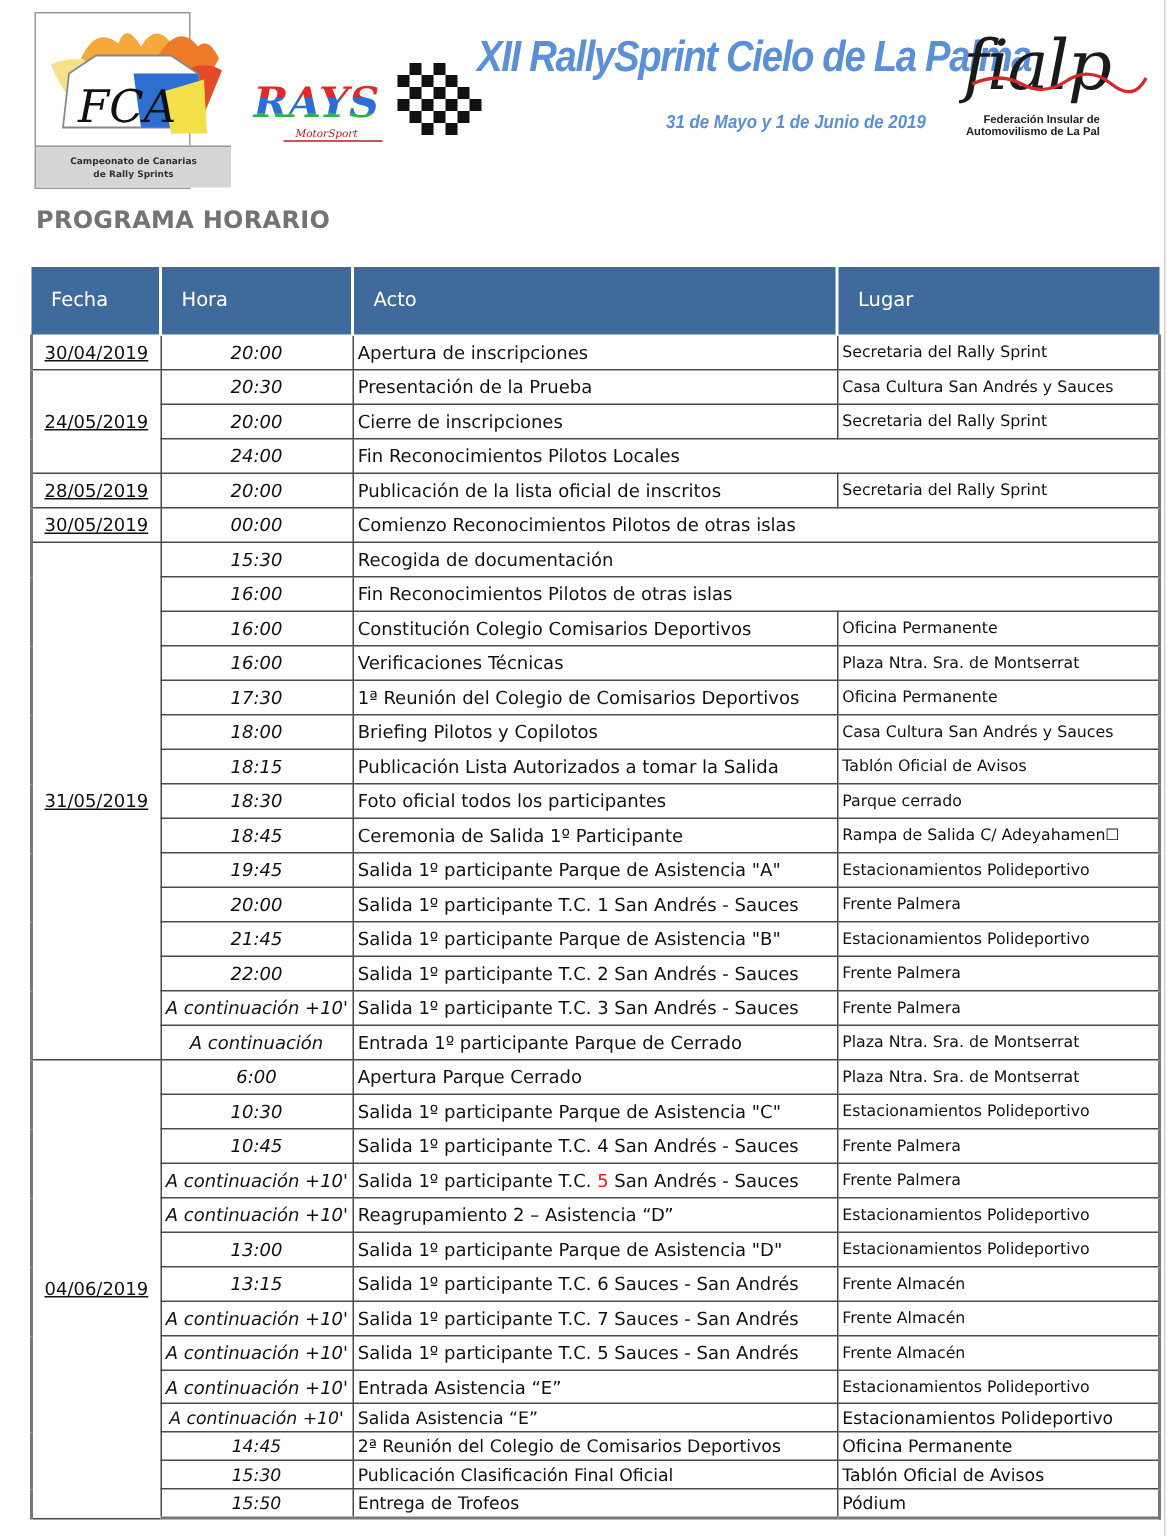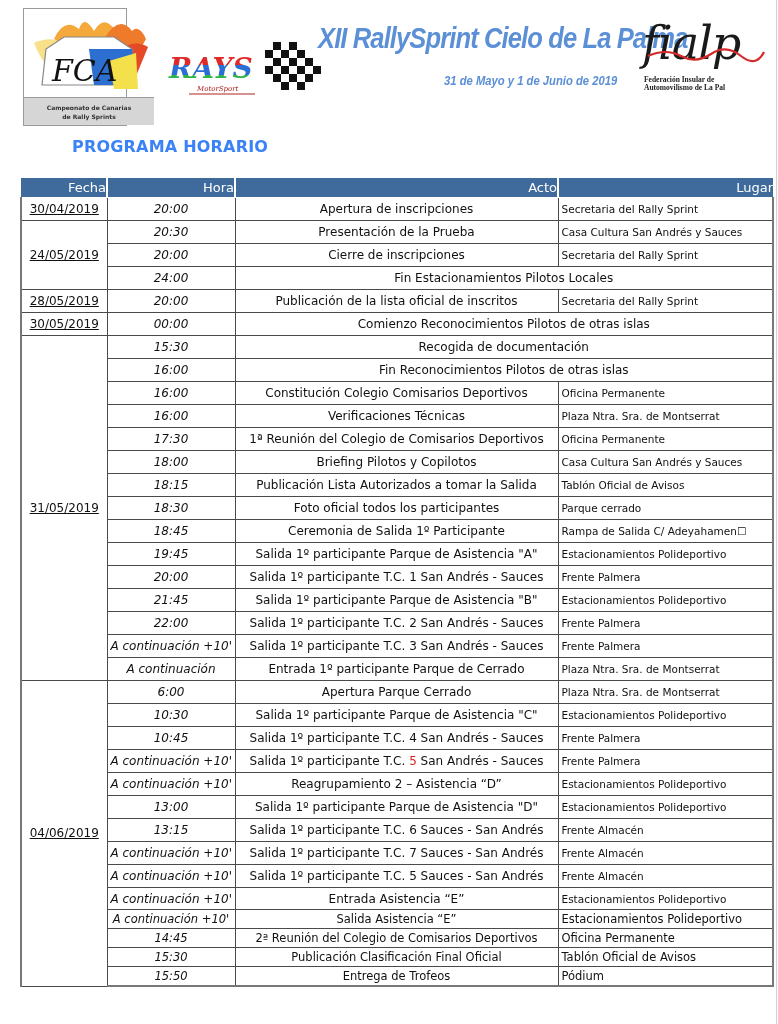--- a/index.html
+++ b/index.html
@@ -11,37 +11,37 @@
   .fca-art { position: absolute; left: 0; top: 0; width: 130px; height: 86px; }
   .fca-caption { position: absolute; left: 0; top: 88px; width: 130px; height: 28px; background: #d6d6d6; border-top: 1px solid #9a9a9a; font-size: 6px; line-height: 9px; text-align: center; color: #333; padding-top: 5px; box-sizing: border-box; font-weight: bold; }
 
   .rays-logo { position: absolute; left: 165px; top: 40px; width: 160px; height: 58px; }
 
   .event-title { position: absolute; left: 318px; top: 22px; font-family: "Liberation Sans", sans-serif; font-weight: bold; font-style: italic; font-size: 29px; color: #5b8fd6; letter-spacing: -1px; transform: scaleX(0.88); transform-origin: left top; white-space: nowrap; }
   .event-dates { position: absolute; left: 444px; top: 74px; font-family: "Liberation Sans", sans-serif; font-weight: bold; font-style: italic; font-size: 12.5px; color: #5b8fd6; transform: scaleX(0.9); transform-origin: left top; white-space: nowrap; }
 
   .fialp-logo { position: absolute; left: 636px; top: 22px; width: 140px; height: 80px; }
   .fialp-word { position: absolute; left: 6px; top: -6px; font-family: "DejaVu Serif", serif; font-style: italic; font-size: 46px; color: #1a1a1a; letter-spacing: -1px; }
-  .fialp-sub { position: absolute; left: 8px; top: 54px; font-family: Liberation Serif, serif; font-weight: bold; font-size: 7.5px; line-height: 8px; color: #222; white-space: nowrap; }
-
-  .section-title { position: absolute; left: 24px; top: 137px; font-family: "DejaVu Sans", sans-serif; font-weight: bold; font-size: 16px; color: #3b82f6; letter-spacing: 0.2px; margin-left: 48px; }
+  .fialp-sub { position: absolute; left: 8px; top: 54px; font-family: Liberation Sans, sans-serif; font-weight: bold; font-size: 7.5px; line-height: 8px; color: #222; white-space: nowrap; text-align: right; }
+
+  .section-title { position: absolute; left: 24px; top: 137px; font-family: "DejaVu Sans", sans-serif; font-weight: bold; font-size: 16px; color: #737373; letter-spacing: 0.2px; }
 
   
   .schedule { position: absolute; left: 20px; top: 178px; width: 752px; border-collapse: collapse; table-layout: fixed; font-family: "DejaVu Sans", sans-serif; font-size: 12px; color: #111; }
   .schedule col.c-fecha { width: 86px; }
   .schedule col.c-hora  { width: 128px; }
   .schedule col.c-acto  { width: 323px; }
   .schedule col.c-lugar { width: 215px; }
-  .schedule th { background: #3f6b9c; color: #ffffff; font-weight: normal; font-size: 13px; height: 19px; padding: 0; border-left: 2px solid #ffffff; border-right: 2px solid #ffffff; border-bottom: 1px solid #fff; text-align: right; }
+  .schedule th { background: #3f6b9c; color: #ffffff; font-weight: normal; font-size: 13px; height: 19px; padding: 13px; border-left: 2px solid #ffffff; border-right: 2px solid #ffffff; border-bottom: 1px solid #fff; text-align: left; }
   .schedule th:first-child { border-left: 0; }
   .schedule th:last-child { border-right: 0; }
   .schedule td { border: 1px solid #4a4a4a; height: 22px; padding: 0 3px; white-space: nowrap; overflow: hidden; }
   .schedule td.fecha { text-align: center; border-left: 2px solid #777; text-decoration: underline; }
   .schedule td.hora { text-align: center; font-style: italic; }
-  .schedule td.acto { text-align: center; }
+  .schedule td.acto { text-align: left; }
   .schedule td.lugar { text-align: left; font-size: 10.5px; border-right: 2px solid #777; }
   .schedule td.span-acto { border-right: 2px solid #777; }
   .schedule tr.row-light td.hora, .schedule tr.row-light td.acto, .schedule tr.row-light td.lugar { border-top-color: #bdbdbd; }
   .schedule tr.short td { height: 18px; font-size: 11.5px; }
   .schedule tr.mid td { height: 21px; }
   .schedule tbody tr:last-child td { border-bottom: 2px solid #777; }
   .red-num { color: #e02020; }
 </style>
 </head>
 <body>
@@ -144,21 +144,21 @@
         <td class="acto">Presentación de la Prueba</td>
         <td class="lugar">Casa Cultura San Andrés y Sauces</td>
       </tr>
       <tr class="row-light">
         <td class="hora">20:00</td>
         <td class="acto">Cierre de inscripciones</td>
         <td class="lugar">Secretaria del Rally Sprint</td>
       </tr>
       <tr class="row-light">
         <td class="hora">24:00</td>
-        <td class="acto span-acto" colspan="2">Fin Estacionamientos Pilotos Locales</td>
+        <td class="acto span-acto" colspan="2">Fin Reconocimientos Pilotos Locales</td>
       </tr>
       <tr>
         <td class="fecha" rowspan="1">28/05/2019</td>
         <td class="hora">20:00</td>
         <td class="acto">Publicación de la lista oficial de inscritos</td>
         <td class="lugar">Secretaria del Rally Sprint</td>
       </tr>
       <tr>
         <td class="fecha" rowspan="1">30/05/2019</td>
         <td class="hora">00:00</td>

